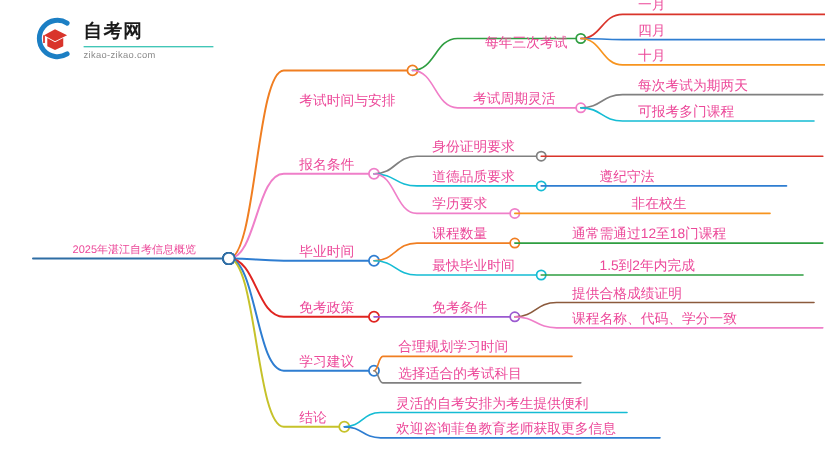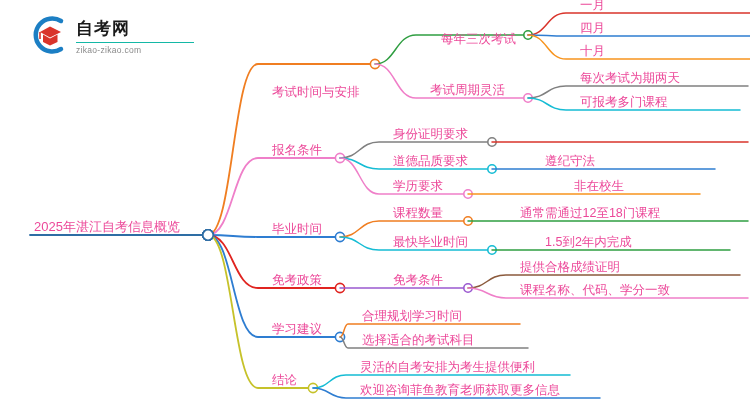--- a/index.html
+++ b/index.html
@@ -25,21 +25,21 @@
     height: 410px;
     pointer-events: none;
   }
   .node-label {
     position: absolute;
     white-space: nowrap;
     color: #ec4899;
     line-height: 1;
     transform: translateY(-100%);
   }
-  .lvl0 { font-size: 13px; }
+  .lvl0 { font-size: 10px; margin-left: 32px; }
   .lvl1 { font-size: 12.5px; }
   .lvl2 { font-size: 12.5px; }
   .lvl3 { font-size: 12.5px; }
 
   
   #logo {
     position: absolute;
     left: 28px;
     top: 12px;
     width: 180px;

